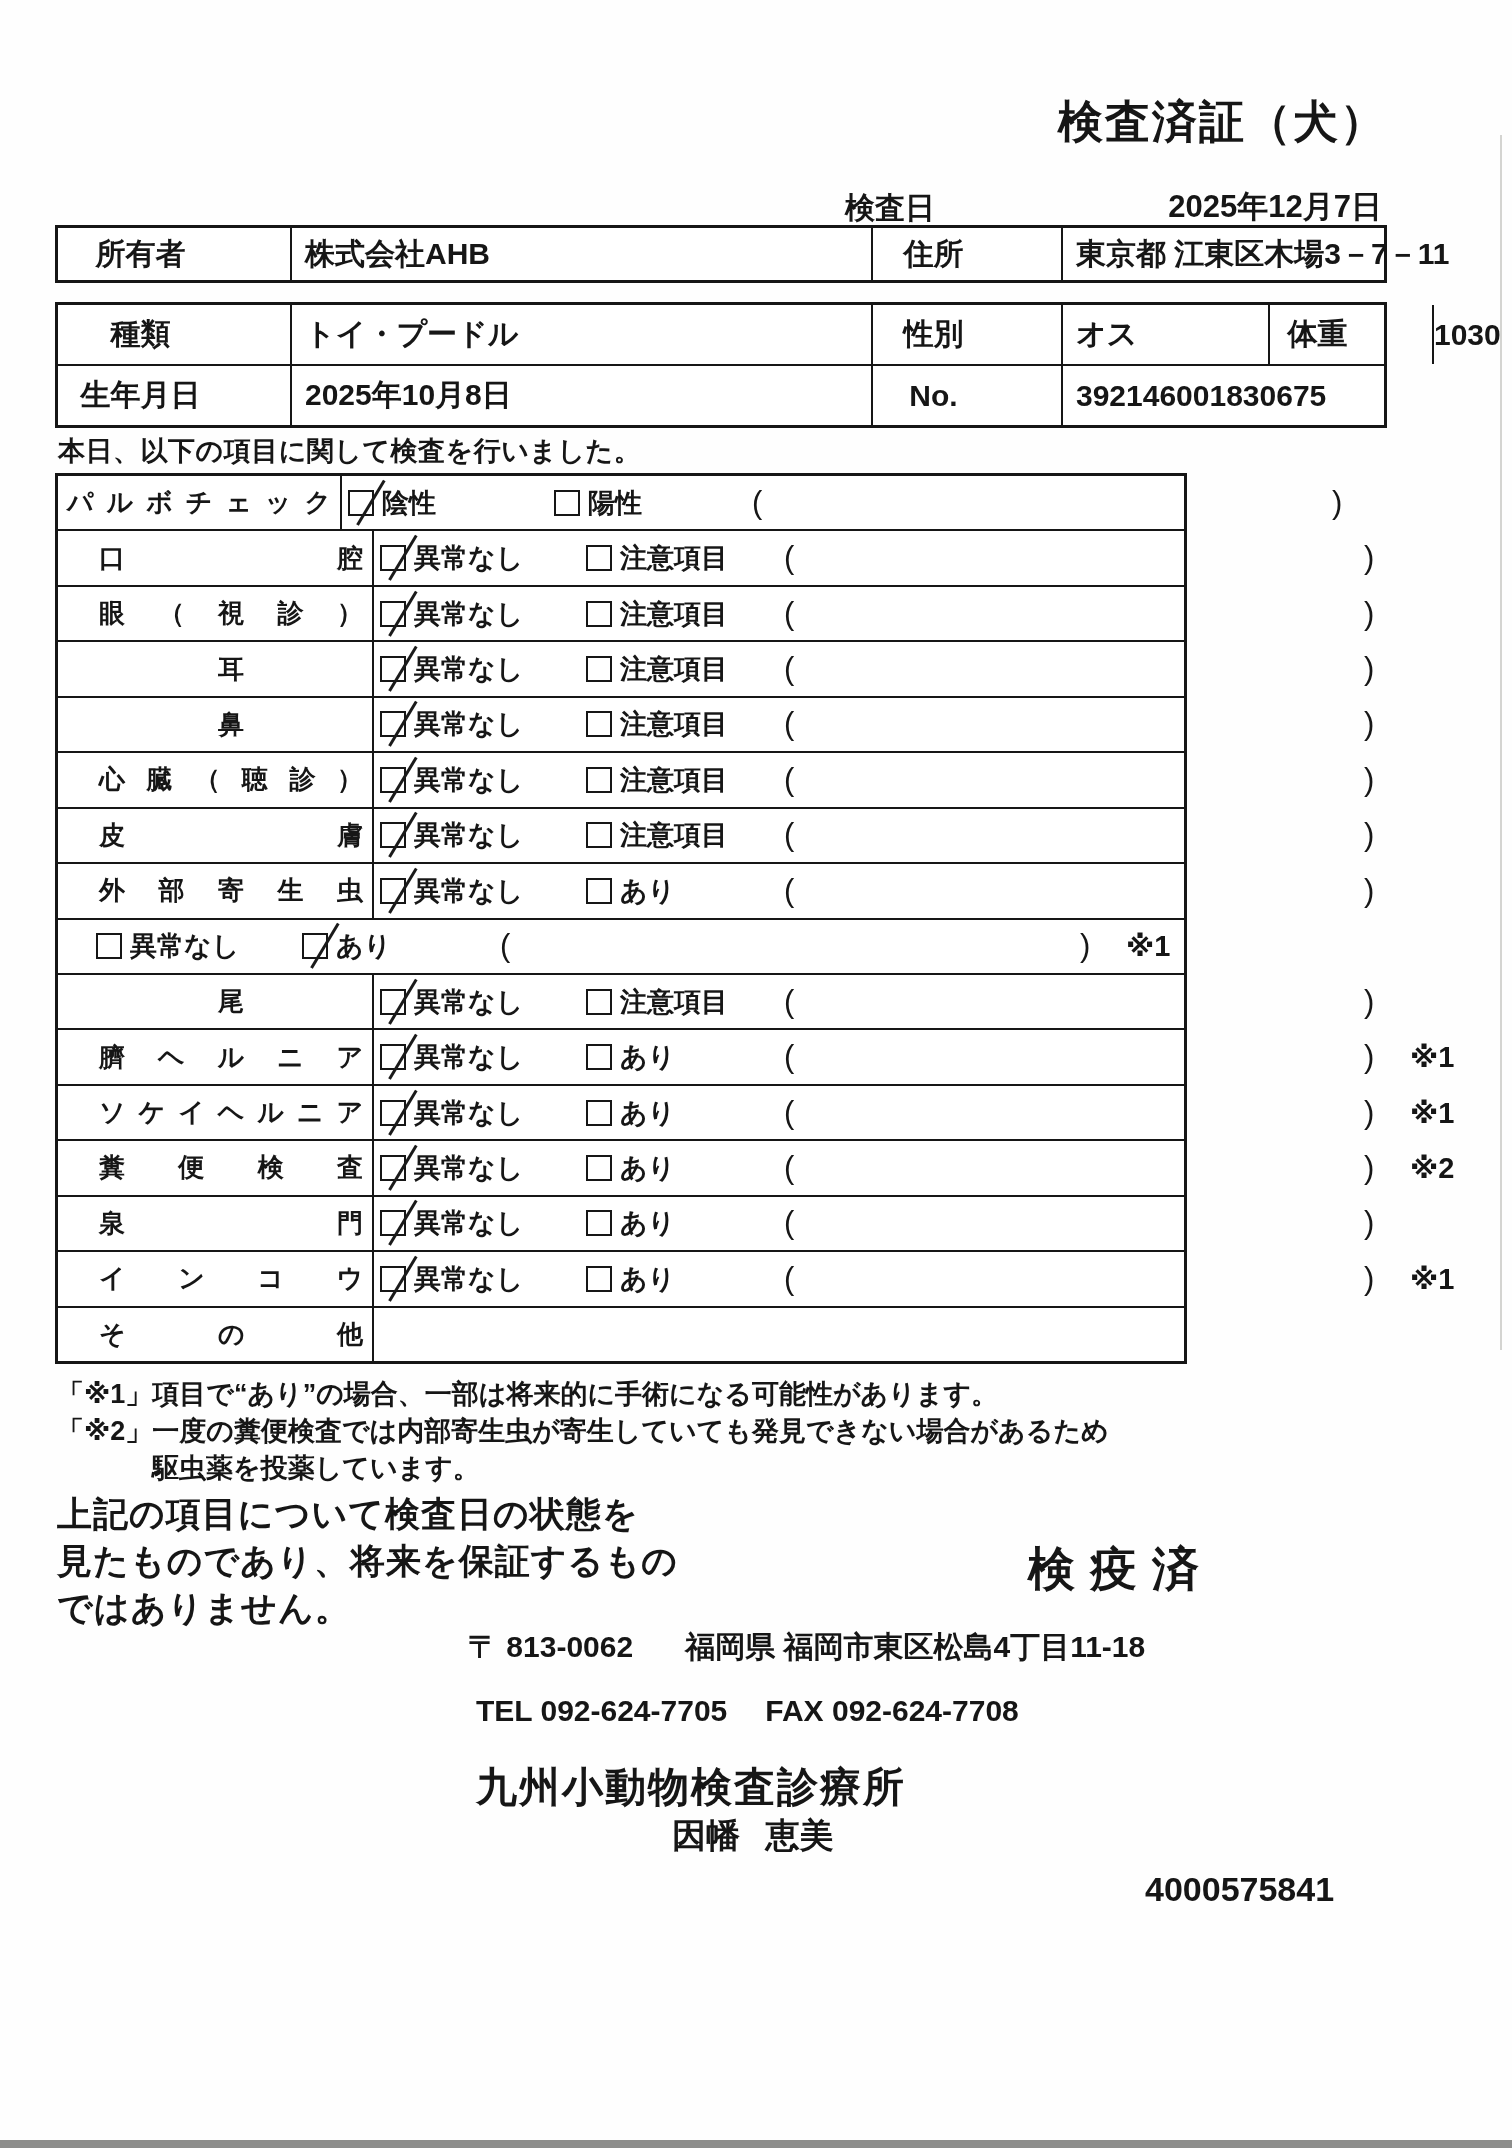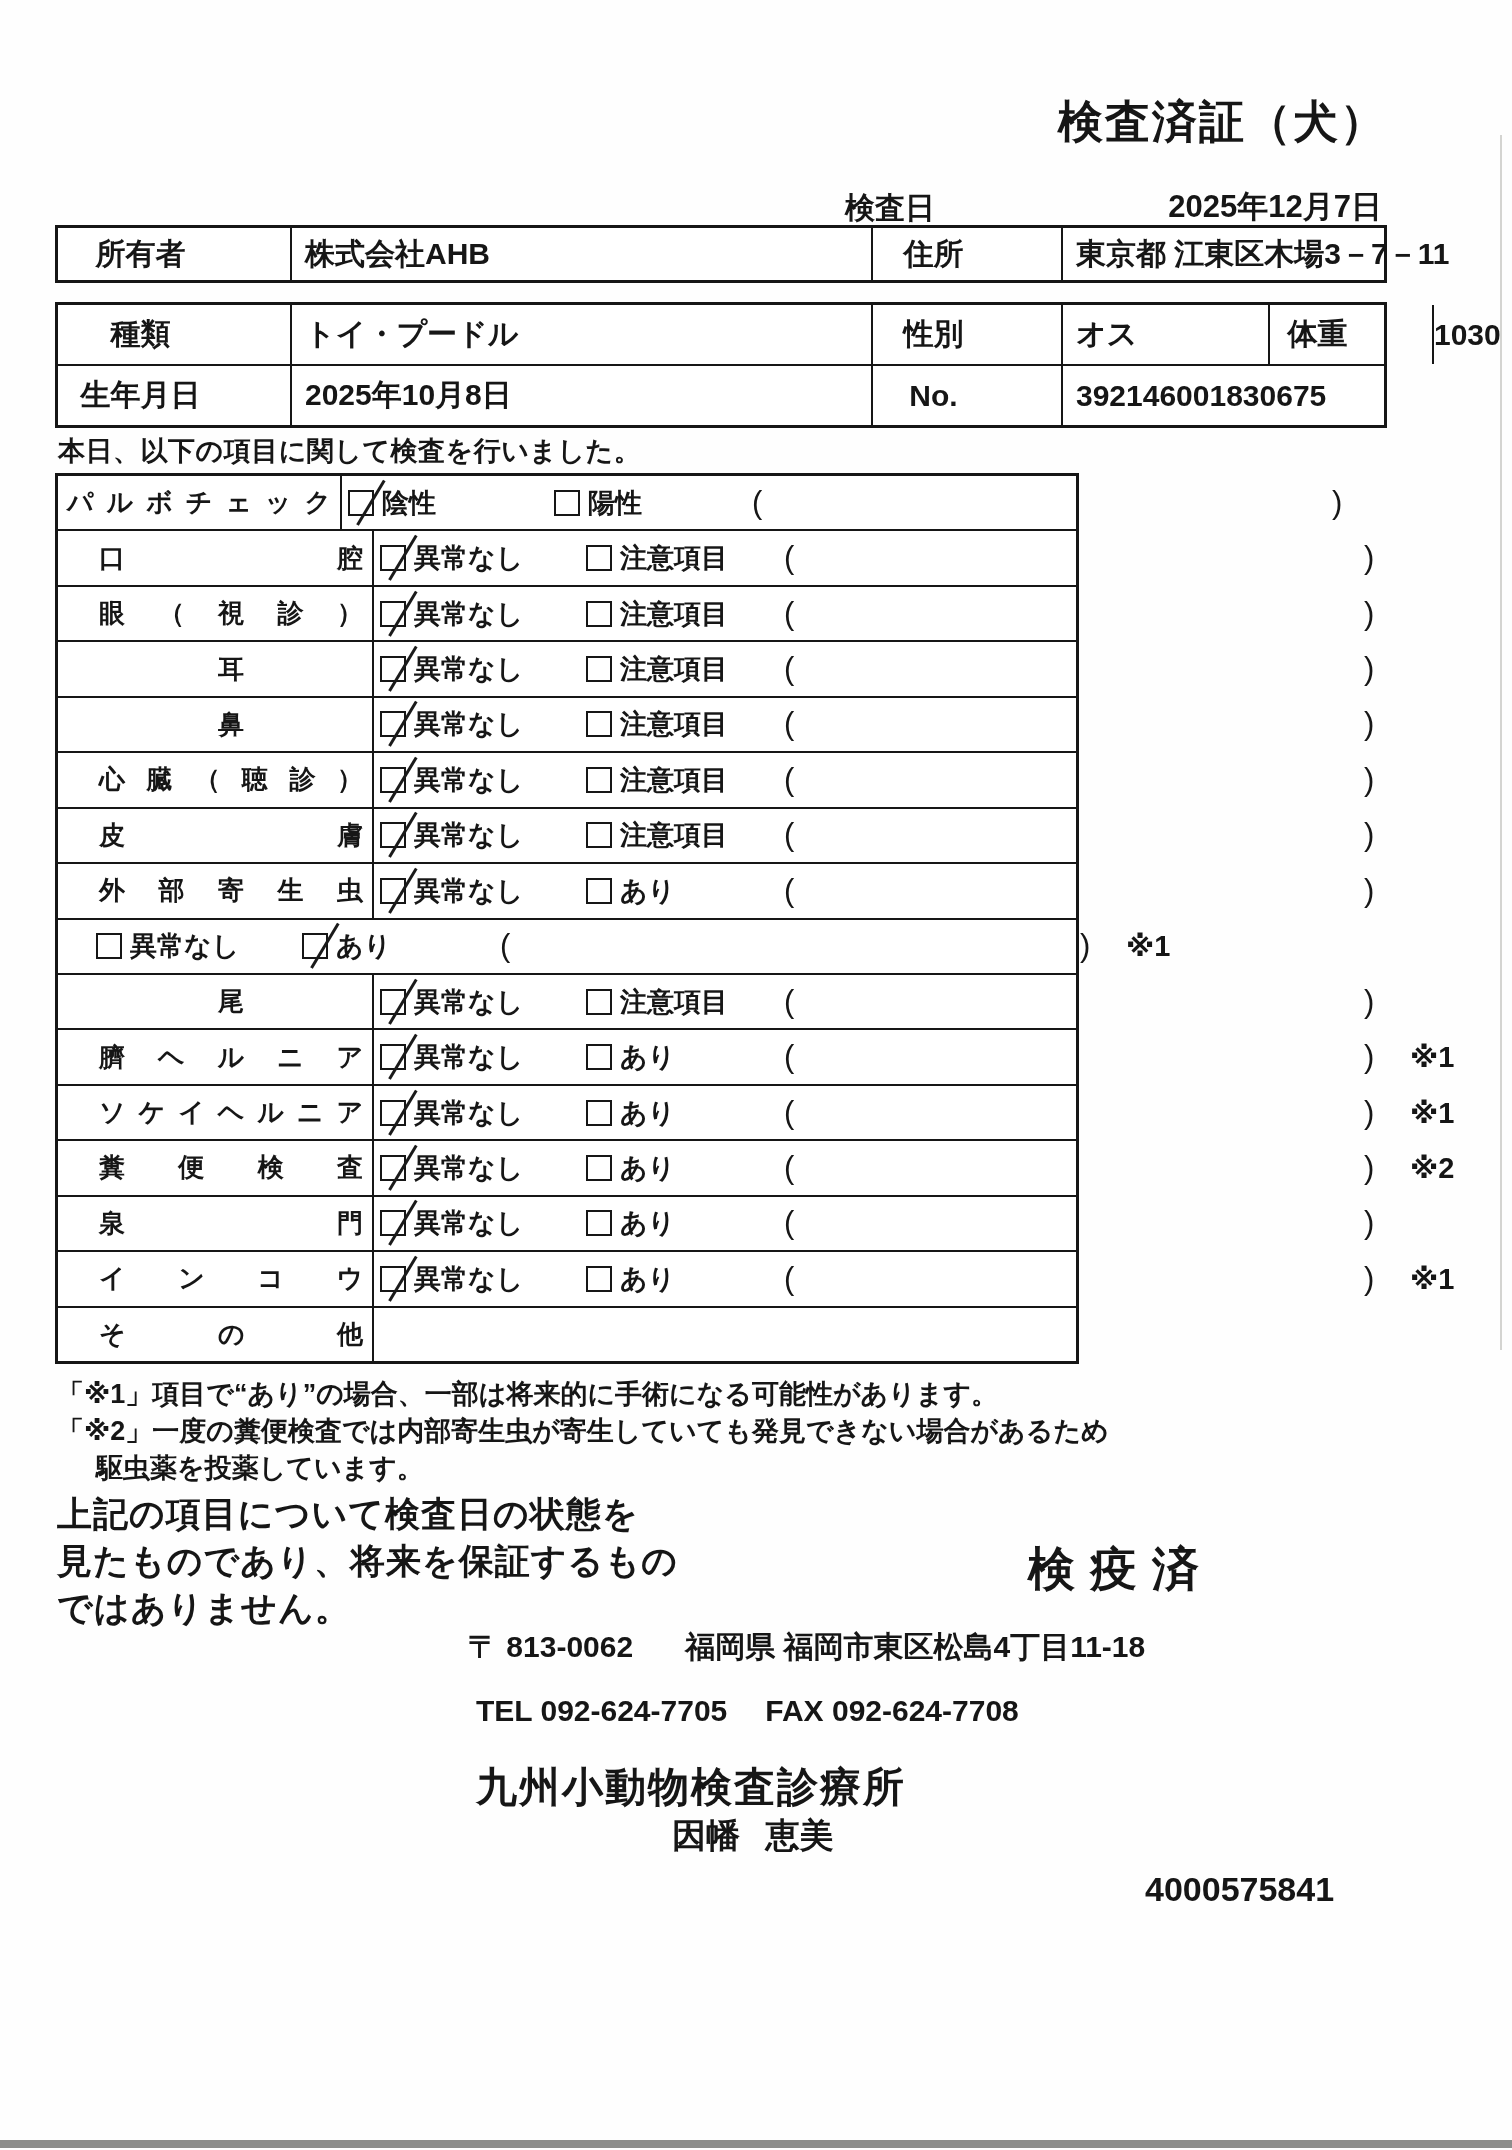--- a/index.html
+++ b/index.html
@@ -39,21 +39,21 @@
   .w-sex{width:140px;flex:none;}
   .w-wt{width:97px;flex:none;}
   .grow{flex:1;}
   .weight-cell{justify-content:flex-end;padding-right:26px;}
   .weight-num{margin-right:24px;}
   .weight-unit{font-size:26px;position:relative;top:3px;}
   
   .intro{left:58px;top:433px;font-size:27px;font-weight:600;letter-spacing:0.5px;}
   
   .checklist{
-    left:55px;top:473px;width:1024px;height:891px;
+    left:55px;top:473px;width:1132px;height:891px;
     border:3px solid #161616;box-sizing:border-box;
     display:flex;flex-direction:column;background:#fff;
   }
   .crow{flex:1;display:flex;min-height:0;}
   .crow + .crow{border-top:2.5px solid #161616;padding-left:32px;}
   .cl-label{
     width:264px;flex:none;border-right:2.5px solid #161616;
     padding:0 9px;display:flex;align-items:center;box-sizing:content-box;
   }
   .jt{
@@ -80,21 +80,21 @@
   .o2{left:246px;}
   .paren{position:absolute;top:50%;transform:translateY(-50%);font-size:31px;font-weight:500;}
   .po{left:410px;}
   .pc{left:990px;}
   .note{
     position:absolute;left:1036px;top:50%;transform:translateY(-50%);
     font-size:29px;font-weight:700;white-space:nowrap;
   }
   
   .footnotes{left:57px;top:1376px;font-size:27px;font-weight:600;line-height:37px;white-space:nowrap;}
-  .fn-indent{margin-left:39px;}
+  .fn-indent{margin-left:95px;}
   
   .disclaimer{left:57px;top:1490px;font-size:35px;font-weight:700;line-height:47px;letter-spacing:1px;white-space:nowrap;}
   .stamp{left:1028px;top:1538px;font-size:47px;font-weight:600;letter-spacing:15px;white-space:nowrap;}
   
   .postal-line{left:468px;top:1627px;font-size:30px;font-weight:600;white-space:nowrap;}
   .postal-gap{margin-left:52px;}
   .tel-line{left:476px;top:1694px;font-size:30px;font-weight:600;white-space:nowrap;}
   .fax-gap{margin-left:38px;}
   .clinic-name{left:476px;top:1760px;font-size:41px;font-weight:600;letter-spacing:2px;white-space:nowrap;}
   .examiner{left:672px;top:1813px;font-size:34px;font-weight:600;word-spacing:16px;white-space:nowrap;}

